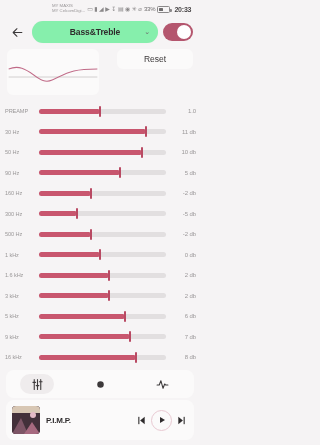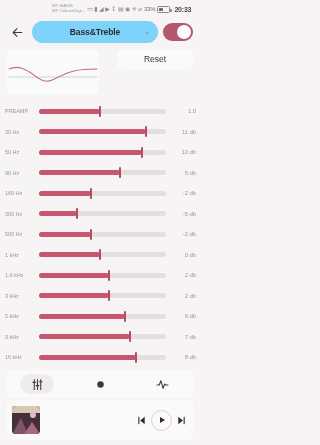--- a/index.html
+++ b/index.html
@@ -25,21 +25,21 @@
   .sb-pct { font-size: 6px; color: #6f6d6e; letter-spacing: -0.2px; }
   .batt { width: 13px; height: 7px; border: 1px solid #8a8889; border-radius: 1.5px; position: relative; }
   .batt::after { content:""; position:absolute; right:-2.2px; top:2px; width:1.4px; height:3px; background:#8a8889; border-radius:0 1px 1px 0; }
   .batt > i { position:absolute; left:1px; top:1px; bottom:1px; width:33%; background:#6f6d6e; border-radius:0.5px; display:block; }
   .sb-time { font-size: 7px; color: #4a4748; font-weight: bold; letter-spacing: -0.2px; margin-left: 2px; }
 
   
   .header { display: flex; align-items: center; gap: 5px; padding: 3px 7px 4px 7px; }
   .back-btn { width: 20px; height: 20px; display: flex; align-items: center; justify-content: center; color: #3c393a; font-size: 13px; cursor: pointer; flex: 0 0 auto; }
   .preset {
-    flex: 1 1 auto; height: 22px; background: #7dd3fc; border-radius: 11px;
+    flex: 1 1 auto; height: 22px; background: #86efac; border-radius: 11px;
     display: flex; align-items: center; justify-content: center; position: relative;
     box-shadow: 0 0 1px rgba(0,0,0,0.08);
   }
   .preset-name { font-size: 8.5px; color: #2f2c2d; font-weight: bold; letter-spacing: -0.1px; }
   .preset-chev { position: absolute; right: 8px; top: 50%; transform: translateY(-55%); font-size: 7px; color: #6d6a6b; }
   .toggle {
     flex: 0 0 auto; width: 30px; height: 18px; border-radius: 9px;
     background: #b4566e; position: relative; cursor: pointer;
   }
   .toggle .knob { position: absolute; top: 2px; right: 2px; width: 14px; height: 14px; border-radius: 50%; background: #fff; }
@@ -295,20 +295,21 @@
     <div class="art">
       <svg viewBox="0 0 28 28">
         <rect width="28" height="28" fill="#43303a"></rect>
         <rect x="0" y="0" width="28" height="7" fill="#d8c7b4"></rect>
         <path d="M0 28 L9 12 L16 28 Z" fill="#7d5566"></path>
         <path d="M12 28 L20 16 L28 28 Z" fill="#a6697f"></path>
         <circle cx="21" cy="9" r="3" fill="#e4b9c6"></circle>
       </svg>
     </div>
     <div class="meta">
+      <span class="track-title">P.I.M.P.</span>
     </div>
     <div class="pcontrols">
       <div class="pbtn">
         <svg viewBox="0 0 24 24" width="11" height="11" fill="currentColor">
           <polygon points="19 20 9 12 19 4"></polygon>
             <rect x="5" y="4" width="2.4" height="16"></rect>
         </svg>
       </div>
       <div class="playbtn">
         <svg viewBox="0 0 24 24" fill="currentColor">

